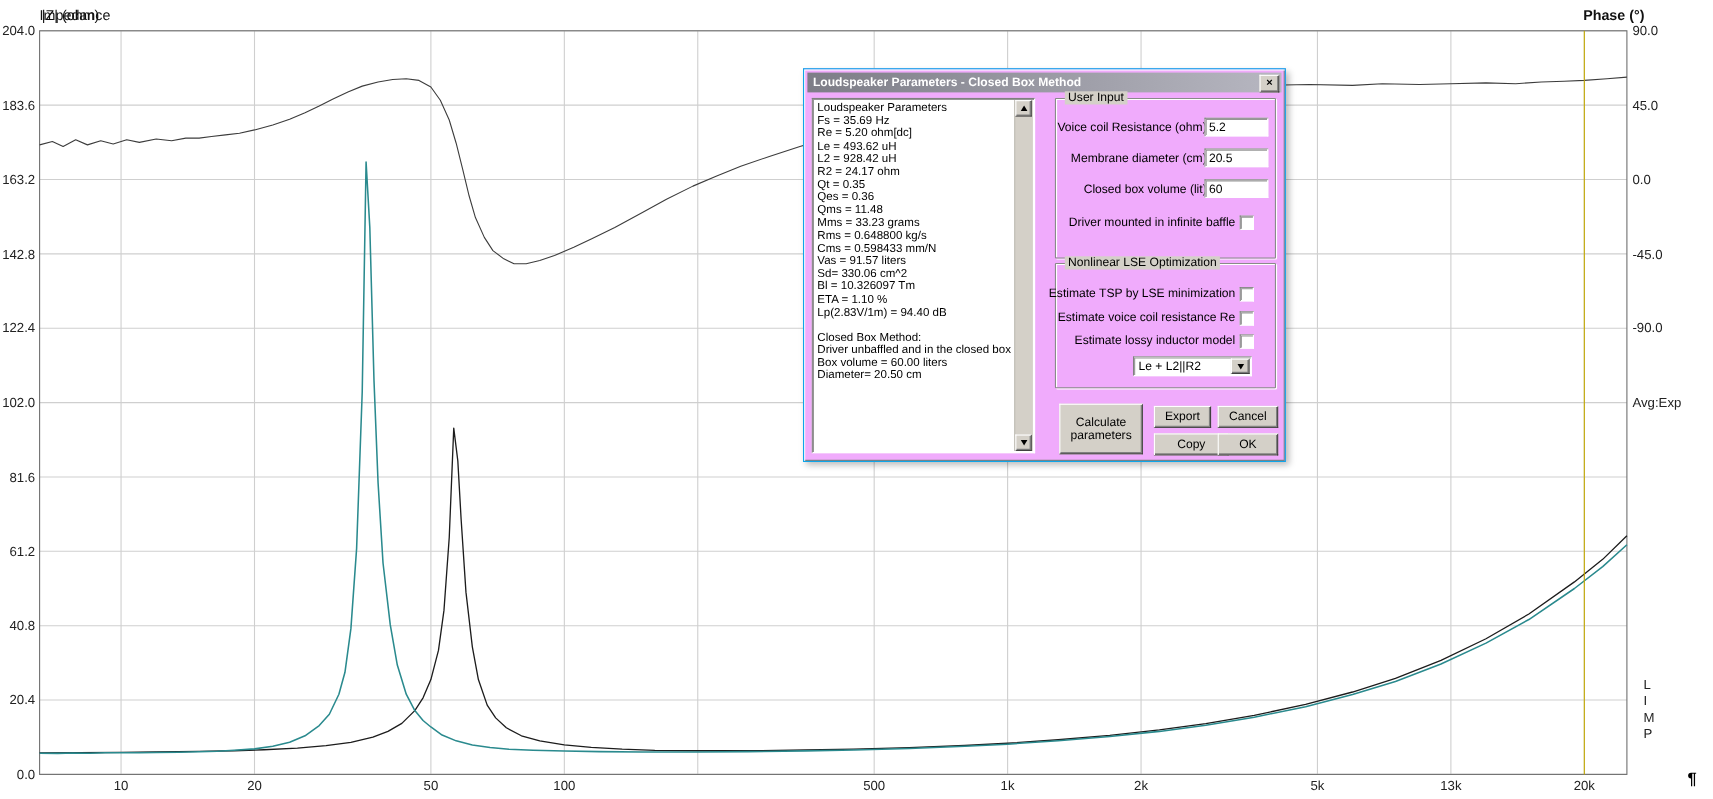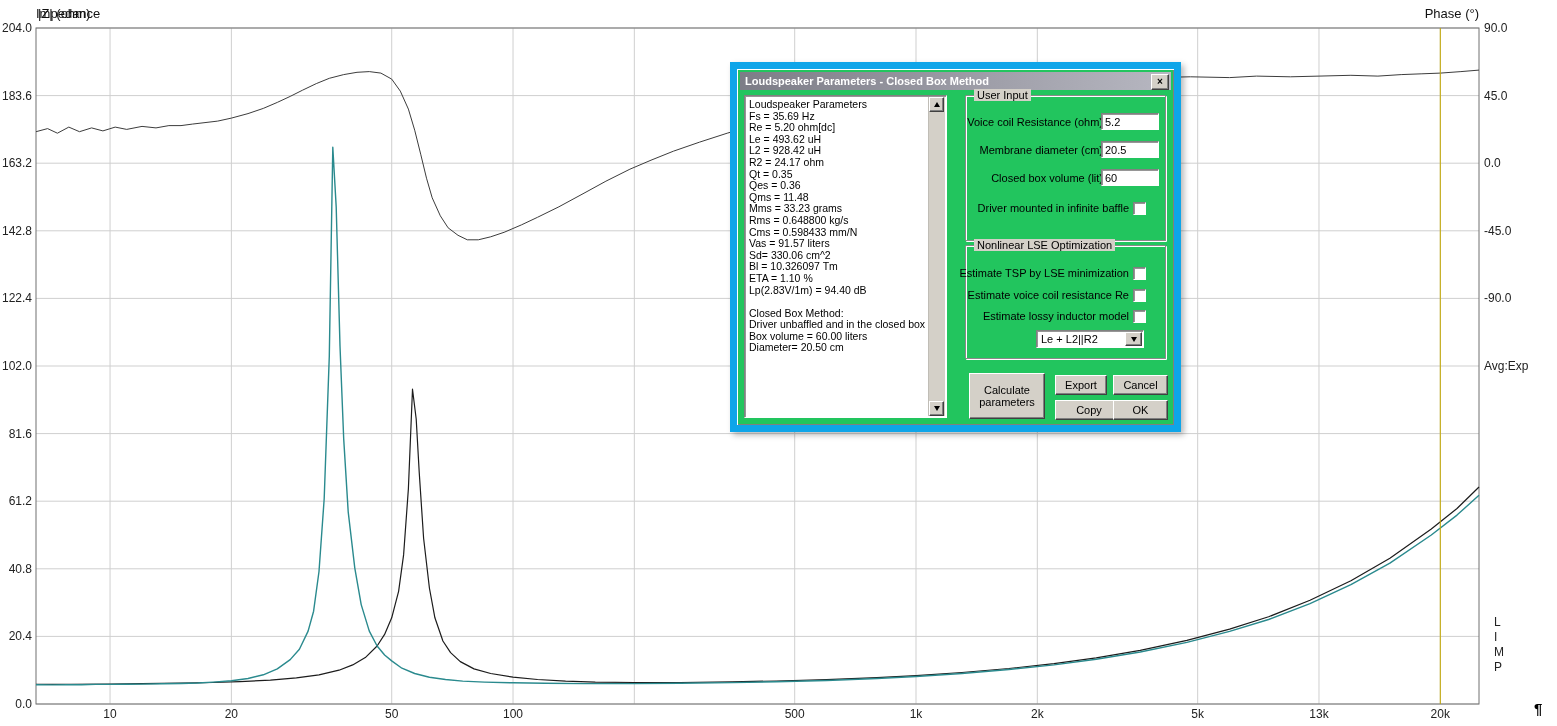--- a/index.html
+++ b/index.html
@@ -3,35 +3,35 @@
 <meta charset="utf-8">
 <style>
   html,body{margin:0;padding:0;}
   body{
     width:1557px;height:726px;position:relative;background:#ffffff;
     font-family:"Liberation Sans",sans-serif;overflow:hidden;color:#000;
   }
   .axis-title{position:absolute;top:6px;font-size:13px;color:#111;}
   #lbl-z{left:38px;}
   #lbl-imp{left:36px;width:1443px;text-align:left;}
-  #lbl-phase{right:78px;}
+  #lbl-phase{right:62px;font-weight:bold;}
   #plot-svg{position:absolute;left:0;top:0;}
   .tick{position:absolute;font-size:12px;color:#222;white-space:nowrap;}
   .ztick{left:0;width:32px;text-align:right;}
   .ptick{left:1484px;text-align:left;}
   .ftick{transform:translateX(-50%);top:707px;}
   #avg-label{position:absolute;left:1484px;top:359px;font-size:12px;color:#222;}
   #limp-label{position:absolute;left:1494px;top:615px;font-size:12px;line-height:15px;white-space:pre;color:#222;}
   #pilcrow{position:absolute;left:1534px;top:700px;font-size:15px;font-weight:bold;}
 
   
   .dialog{
     position:absolute;left:730px;top:62px;width:437px;height:356px;
-    background:#22c55e;font-size:11px;
-    border:7px solid #0ea5e9;
+    background:#f0abfc;font-size:11px;
+    border:1px solid #0ea5e9;
     box-shadow:inset 1px 1px 0 #ffffff, inset -1px -1px 0 #808080, 3px 3px 6px rgba(0,0,0,.28);
   }
   .titlebar{
     position:absolute;left:3px;top:3px;right:3px;height:18px;
     background:linear-gradient(90deg,#7d7d87,#b7b7c1);
     color:#fff;font-weight:bold;display:flex;align-items:center;padding-left:5px;box-sizing:border-box;
   }
   .close-btn{
     position:absolute;right:2px;top:2px;width:16px;height:14px;
     background:#d4d0c8;color:#000;font-size:10px;font-weight:bold;

